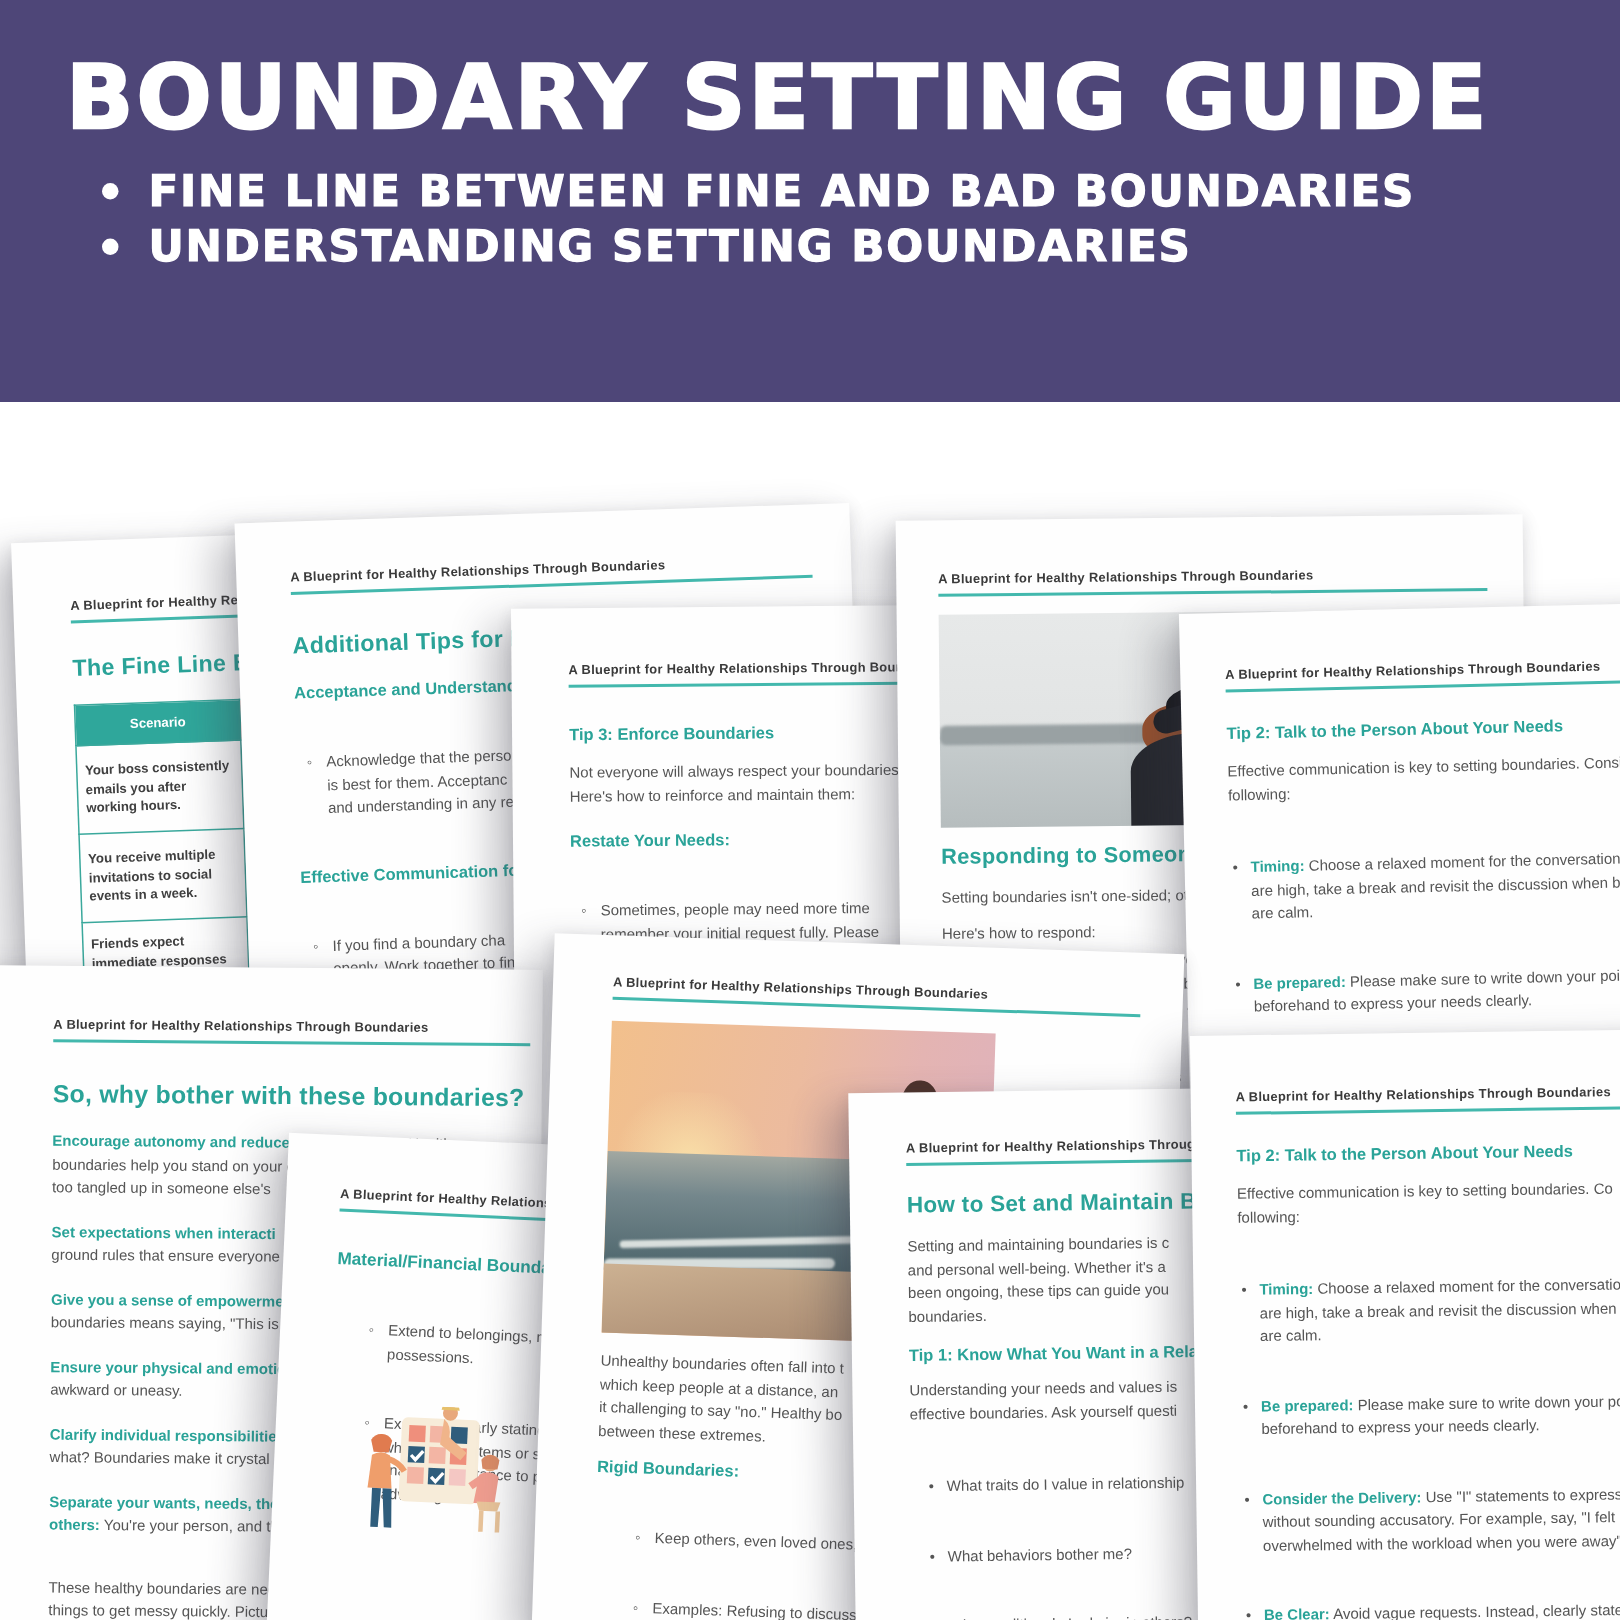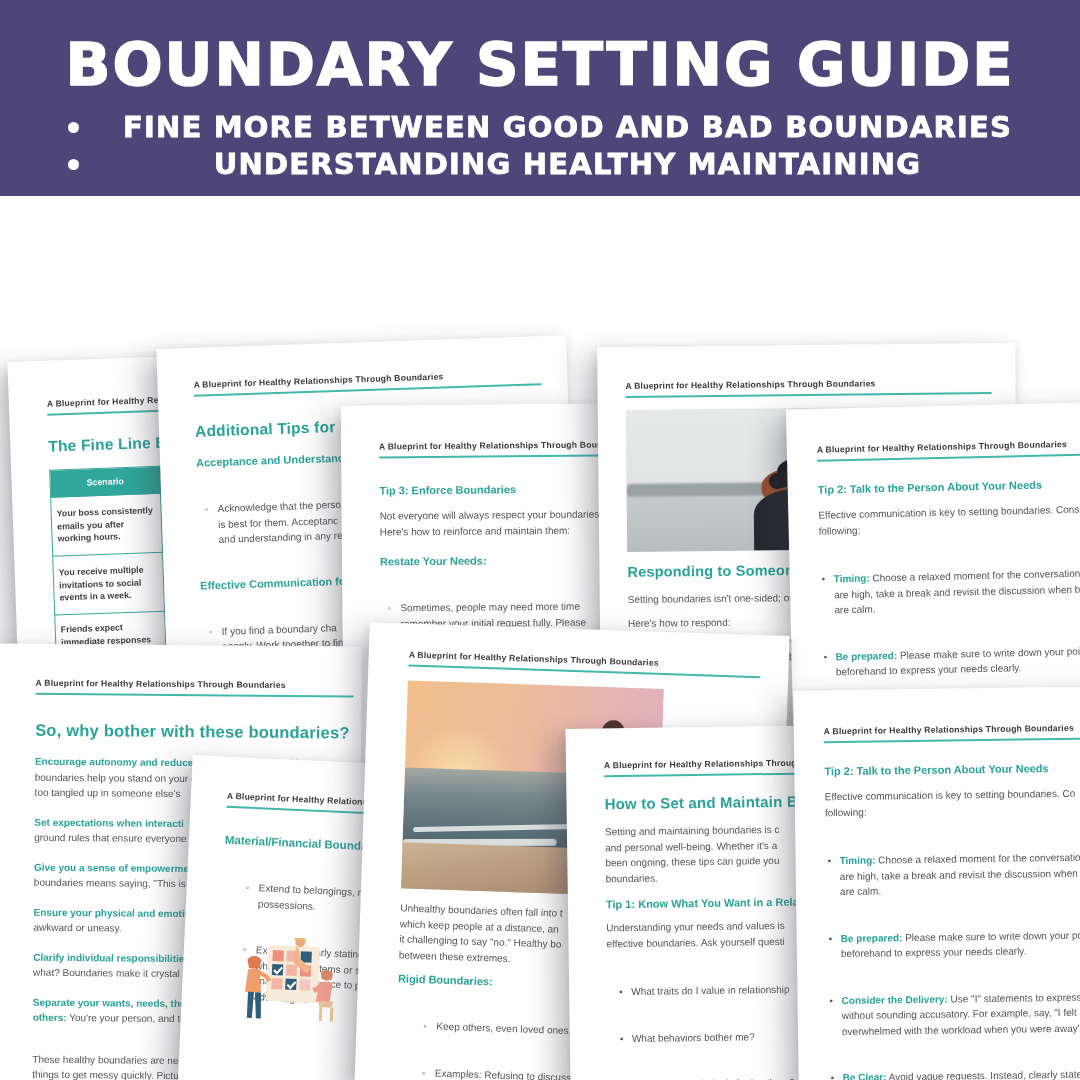--- a/index.html
+++ b/index.html
@@ -5,22 +5,22 @@
   html,body{margin:0;padding:0;background:#e9e9ea;}
   .canvas{position:relative;width:1080px;height:1080px;overflow:hidden;background:#ffffff;
           font-family:"Liberation Sans","DejaVu Sans",sans-serif;}
   .canvas::before{content:"";position:absolute;inset:0;z-index:0;
     background:
       radial-gradient(420px 300px at 8% 95%, rgba(210,208,204,.35), transparent 70%),
       radial-gradient(500px 340px at 96% 70%, rgba(214,212,210,.30), transparent 70%),
       radial-gradient(400px 300px at 50% 55%, rgba(222,220,218,.22), transparent 70%);}
 
   
-  .banner{position:absolute;left:0;top:0;width:1080px;height:196px;background:#4e4678;z-index:20;
-          padding:34px 44px 0 44px;box-sizing:border-box;text-align:center;}
+  .banner{position:absolute;left:0;top:0;width:1080px;height:268px;background:#4e4678;z-index:20;
+          padding:34px 44px 0 44px;box-sizing:border-box;}
   .banner h1{margin:0;color:#fff;font-family:"DejaVu Sans","Liberation Sans",sans-serif;
              font-size:59px;font-weight:800;letter-spacing:2px;line-height:1.04;
              -webkit-text-stroke:1.6px #ffffff;white-space:pre;}
   .banner ul{list-style:none;margin:14px 0 0 0;padding:0 0 0 18px;}
   .banner li{position:relative;color:#fff;font-family:"DejaVu Sans","Liberation Sans",sans-serif;
              font-size:29px;font-weight:800;letter-spacing:1.2px;line-height:37px;
              padding-left:37px;white-space:pre;-webkit-text-stroke:0.8px #ffffff;}
   .banner li::before{content:"";position:absolute;left:6px;top:13px;width:11px;height:11px;
              border-radius:50%;background:#fff;}
 
@@ -97,22 +97,22 @@
   .mt14{margin-top:14px;} .mt16{margin-top:16px;} .mt18{margin-top:18px;} .mt22{margin-top:22px;} .mt26{margin-top:26px;}
 </style>
 </head>
 <body>
 
 <div class="canvas">
 
   <div class="banner">
     <h1>BOUNDARY SETTING GUIDE</h1>
     <ul>
-      <li>FINE MORE BETWEEN GOOD AND BAD BOUNDARIES</li>
-      <li>UNDERSTANDING HEALTHY MAINTAINING</li>
+      <li>FINE LINE BETWEEN FINE AND BAD BOUNDARIES</li>
+      <li>UNDERSTANDING SETTING BOUNDARIES</li>
     </ul>
   </div>
 
   <div class="page p1">
     <div class="phead">A Blueprint for Healthy Relationships Through Boundaries</div>
     <div class="h1t mt22">The Fine Line Between</div>
     <table class="scn">
       <tbody>
           <tr>
         <th class="c1h">Scenario</th>

